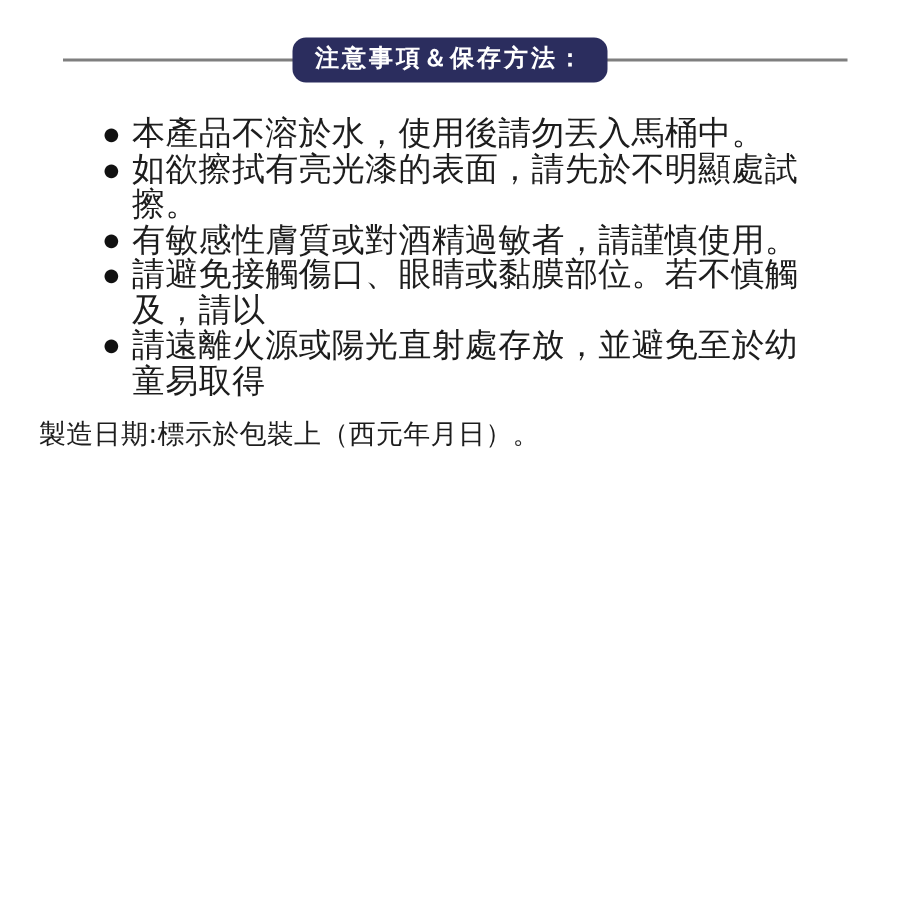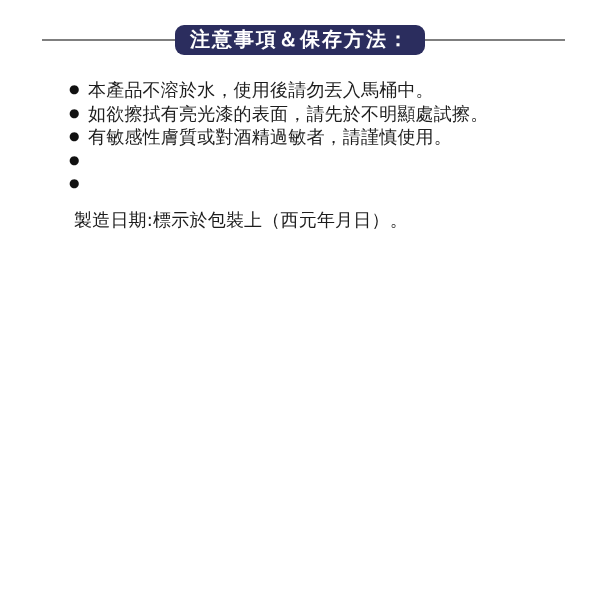--- a/index.html
+++ b/index.html
@@ -29,21 +29,21 @@
   }
   .badge {
     position: absolute;
     left: 50%;
     top: 25px;
     transform: translateX(-50%);
     background: #2b2d5e;
     color: #ffffff;
     border-radius: 9px;
     padding: 3px 15px 5px 15px;
-    font-size: 20px;
+    font-size: 16px;
     font-weight: 600;
     letter-spacing: 2px;
     line-height: 22px;
     white-space: nowrap;
   }
   
   .list {
     list-style: none;
     margin-top: 20px;
     padding-left: 69px;
@@ -54,28 +54,28 @@
     align-items: flex-start;
   }
   .dot {
     flex: 0 0 19px;
     font-size: 12px;
     line-height: 23.5px;
     color: #111111;
   }
   .txt {
     flex: 1;
-    font-size: 18px;
+    font-size: 22px;
     line-height: 23.5px;
     letter-spacing: 0.2px;
   }
   
   .footer {
     margin-top: 12px;
-    padding-left: 74px;
+    padding-left: 26px;
     font-size: 18px;
     line-height: 23.5px;
     letter-spacing: 0.2px;
   }
   .info-line { white-space: nowrap; }
   .gap { margin-left: 8px; }
 </style>
 </head>
 <body>
 
@@ -103,25 +103,27 @@
     </li>
     <li class="item">
       <span class="dot">●</span>
       <div class="txt">
         <div>有敏感性膚質或對酒精過敏者，請謹慎使用。</div>
       </div>
     </li>
     <li class="item">
       <span class="dot">●</span>
       <div class="txt">
+        <div>請避免接觸傷口、眼睛或黏膜部位。若不慎觸及，請以</div>
       </div>
     </li>
     <li class="item">
       <span class="dot">●</span>
       <div class="txt">
+        <div>請遠離火源或陽光直射處存放，並避免至於幼童易取得</div>
       </div>
     </li>
   </ul>
 
   <div class="footer">
     <div class="info-line">
       <span>製造日期:</span><span>標示於包裝上（西元年月日）。</span>
     </div>
   </div>
 

